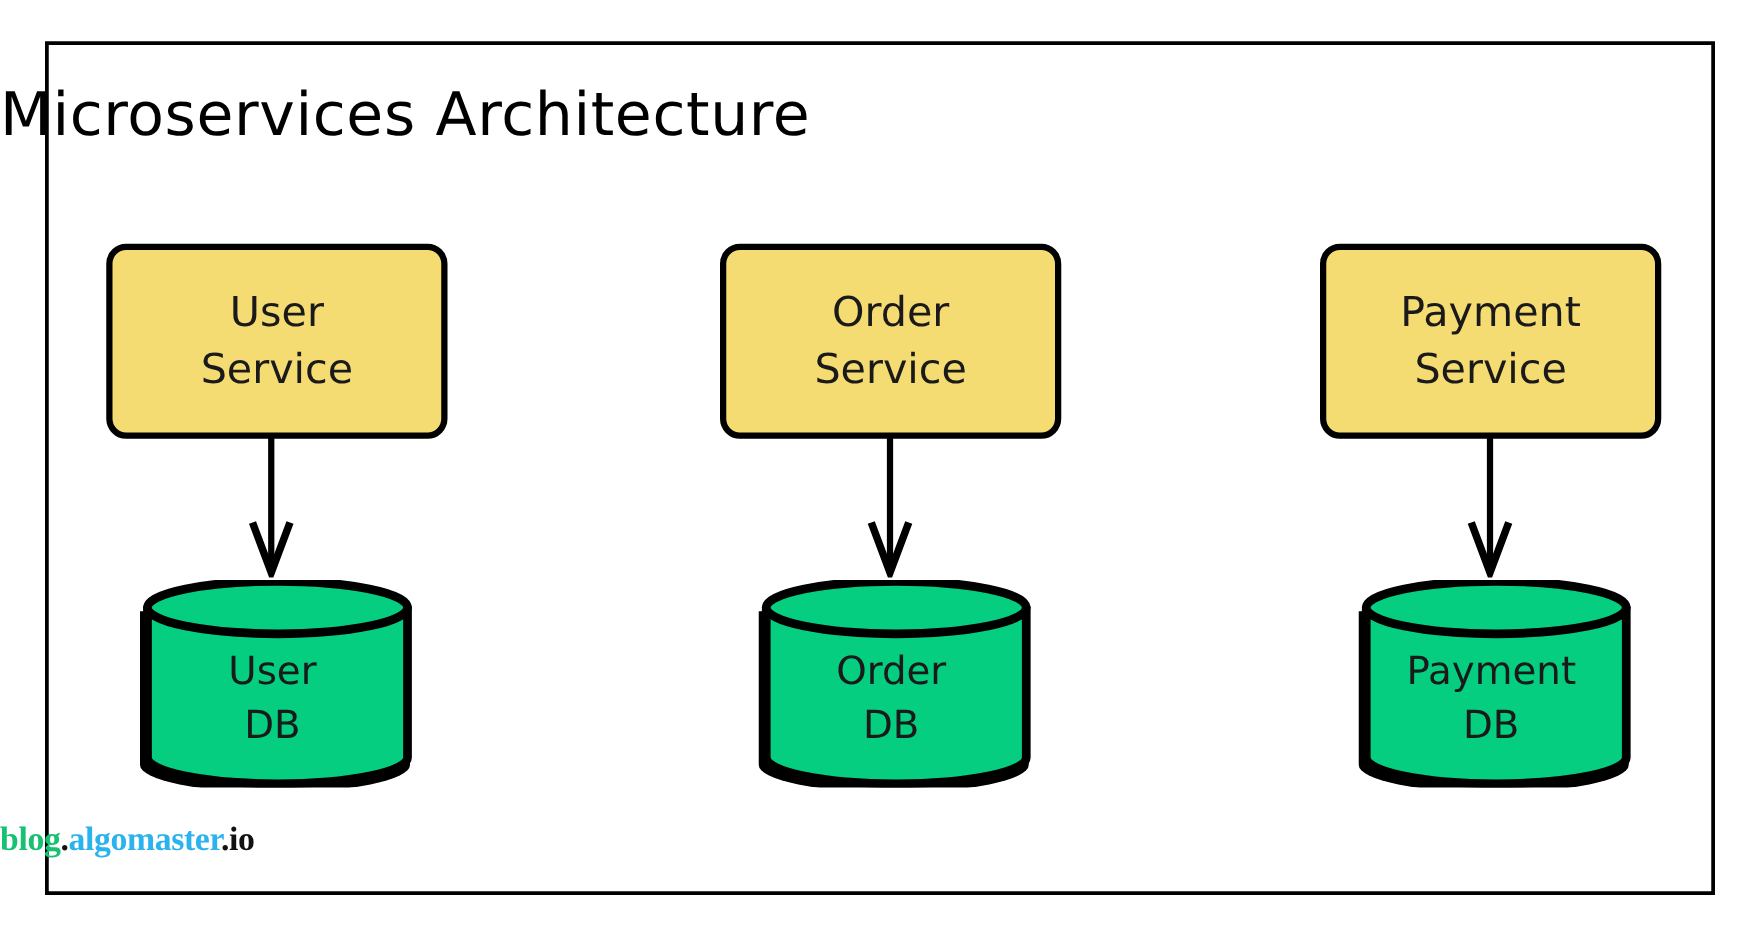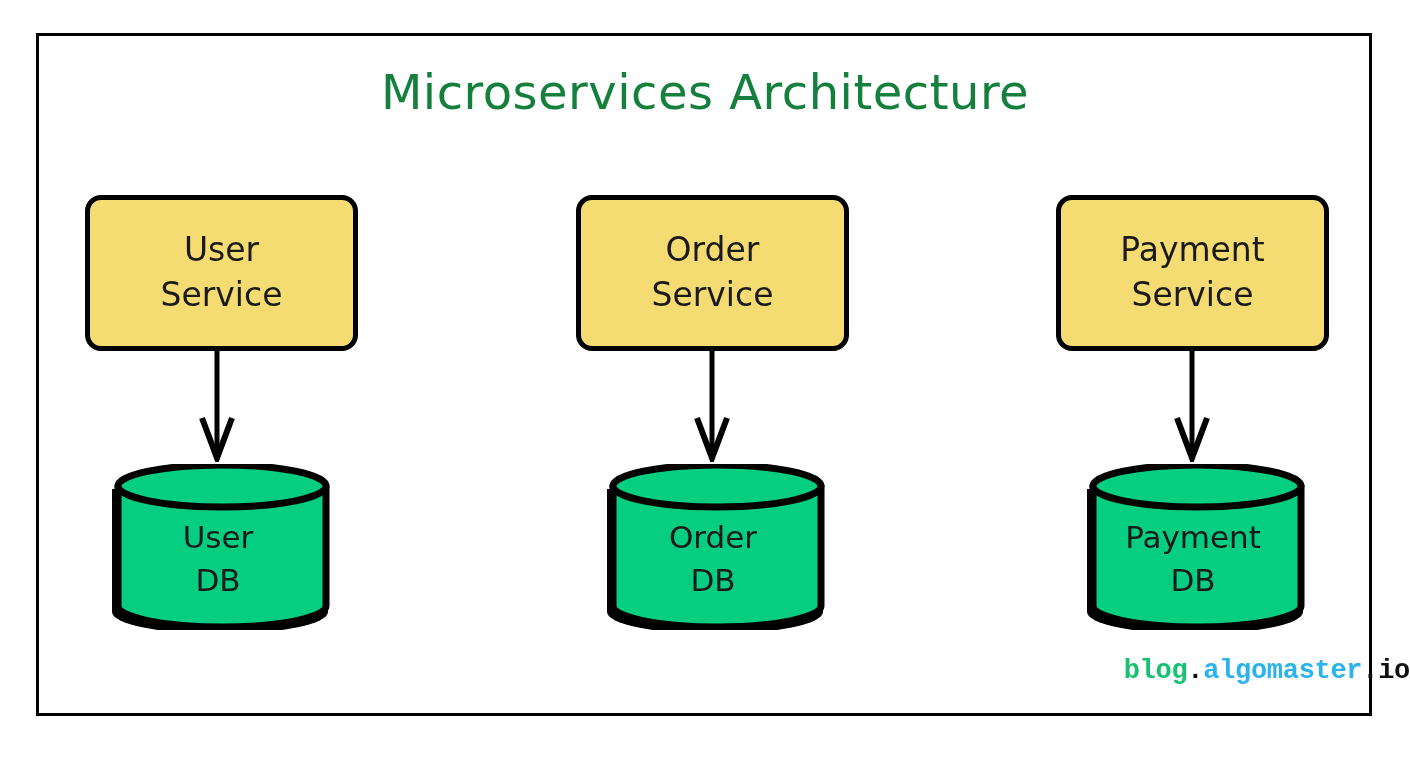--- a/index.html
+++ b/index.html
@@ -31,26 +31,25 @@
     box-sizing: border-box;
     background: transparent;
   }
 
   
   .diagram-title {
     position: absolute;
     left: 0;
     top: 64px;
     width: 1410px;
-    text-align: center;
     font-family: "DejaVu Sans", sans-serif;
     font-size: 48px;
     font-weight: 400;
     letter-spacing: 0.5px;
-    color: #15803d;
+    color: #000000;
     white-space: nowrap;
   }
 
   
   .service-box {
     position: absolute;
     width: 273px;
     height: 156px;
     background: #F5DC72;
     border: 5px solid #000000;
@@ -106,22 +105,22 @@
     pointer-events: none;
   }
   .db-label .line { display: block; }
 
   
   .watermark {
     position: absolute;
     left: 0;
     top: 656px;
     width: 1410px;
-    text-align: right;
-    font-family: Liberation Mono, monospace;
+    text-align: left;
+    font-family: Liberation Serif, serif;
     font-size: 27px;
     font-weight: bold;
     letter-spacing: -0.3px;
     white-space: nowrap;
   }
   .wm-blog { color: #16C172; }
   .wm-algo { color: #2BB3EE; }
   .wm-dot, .wm-io { color: #111111; }
 </style>
 </head>

